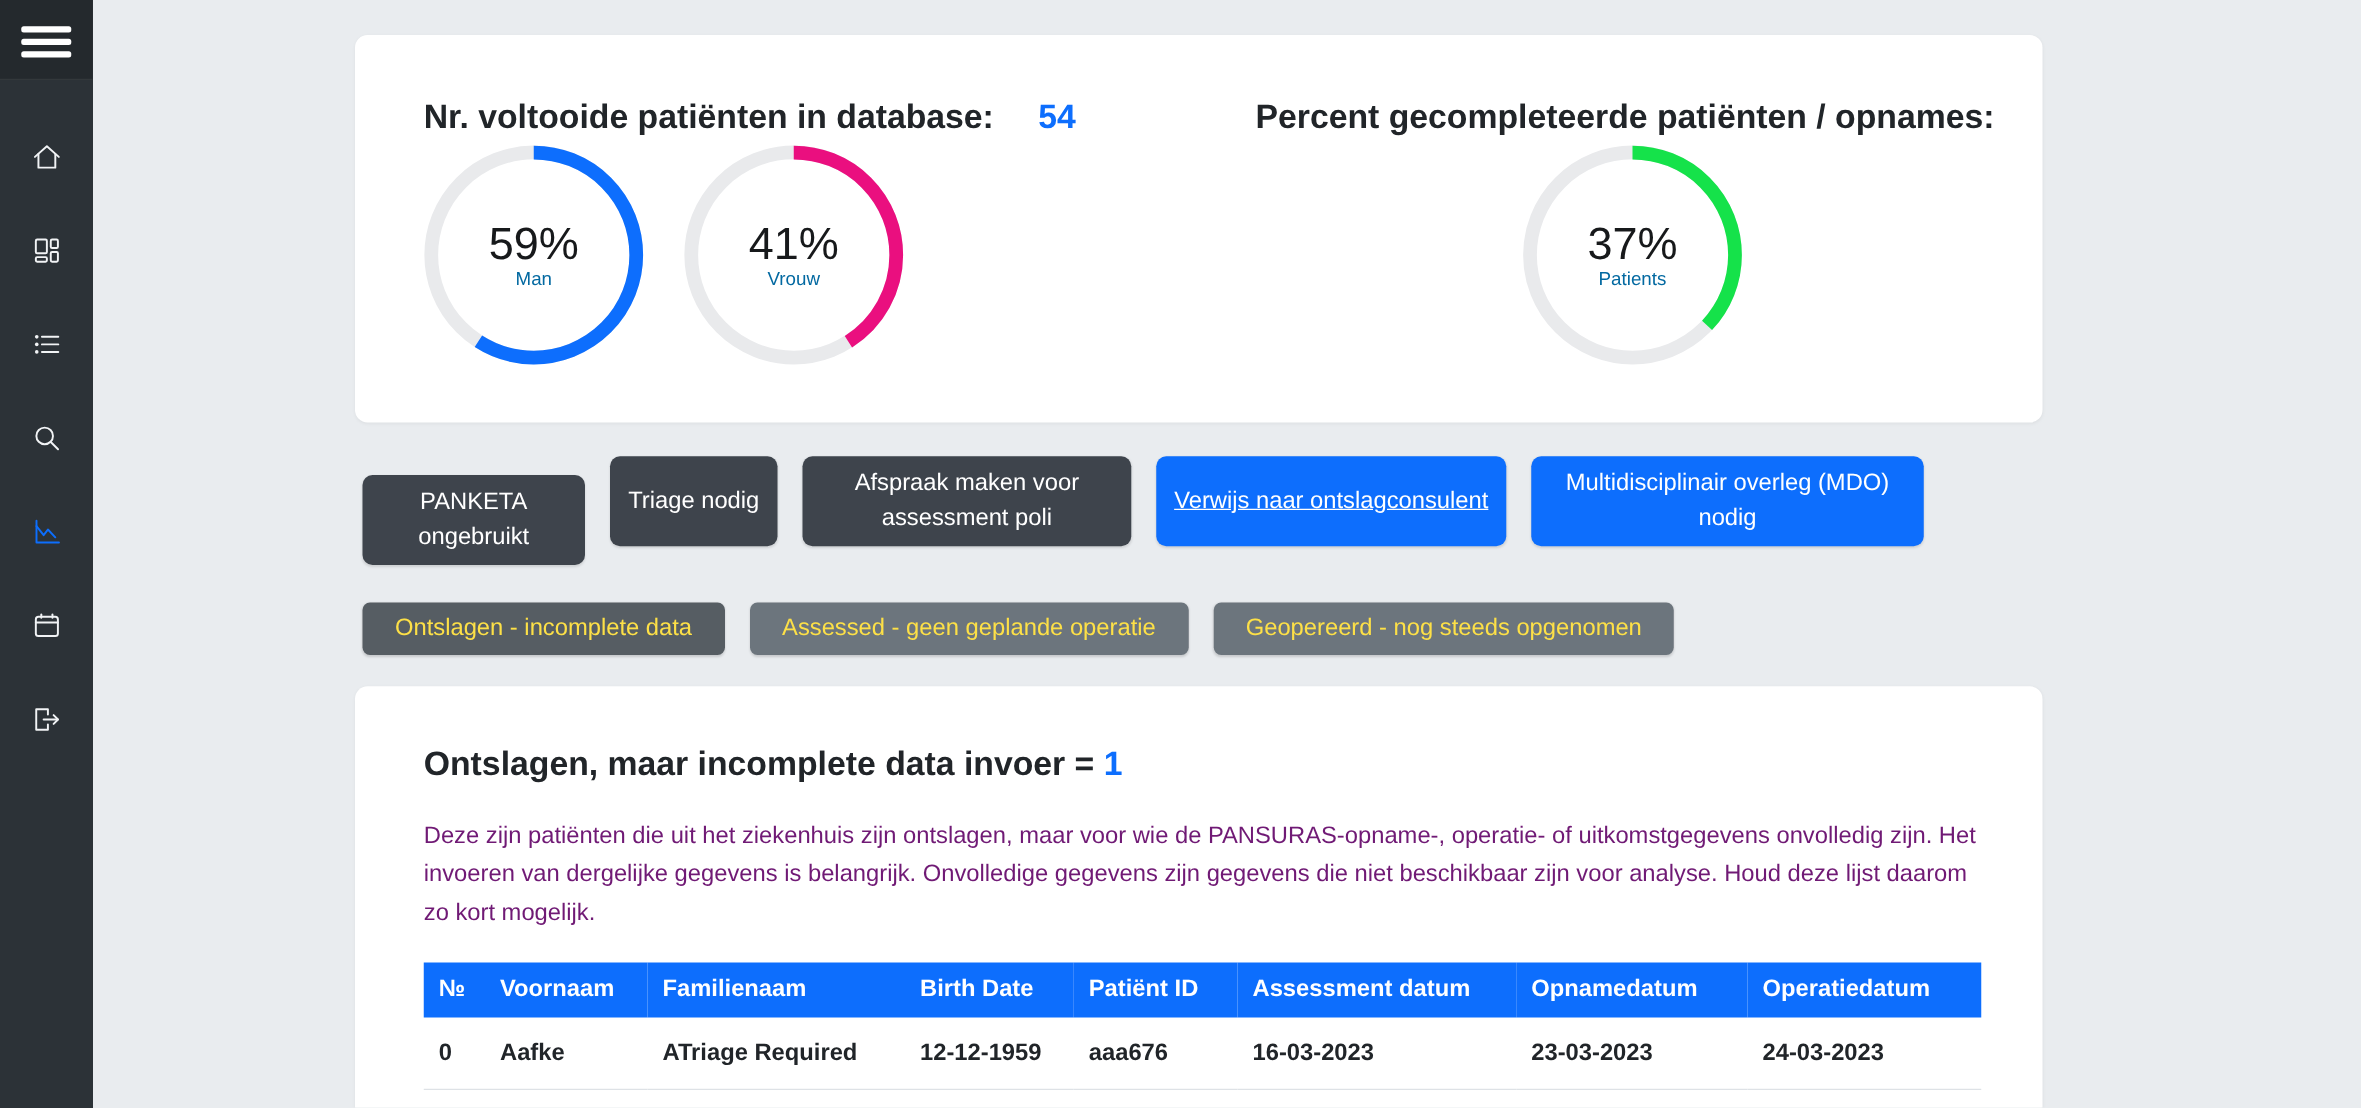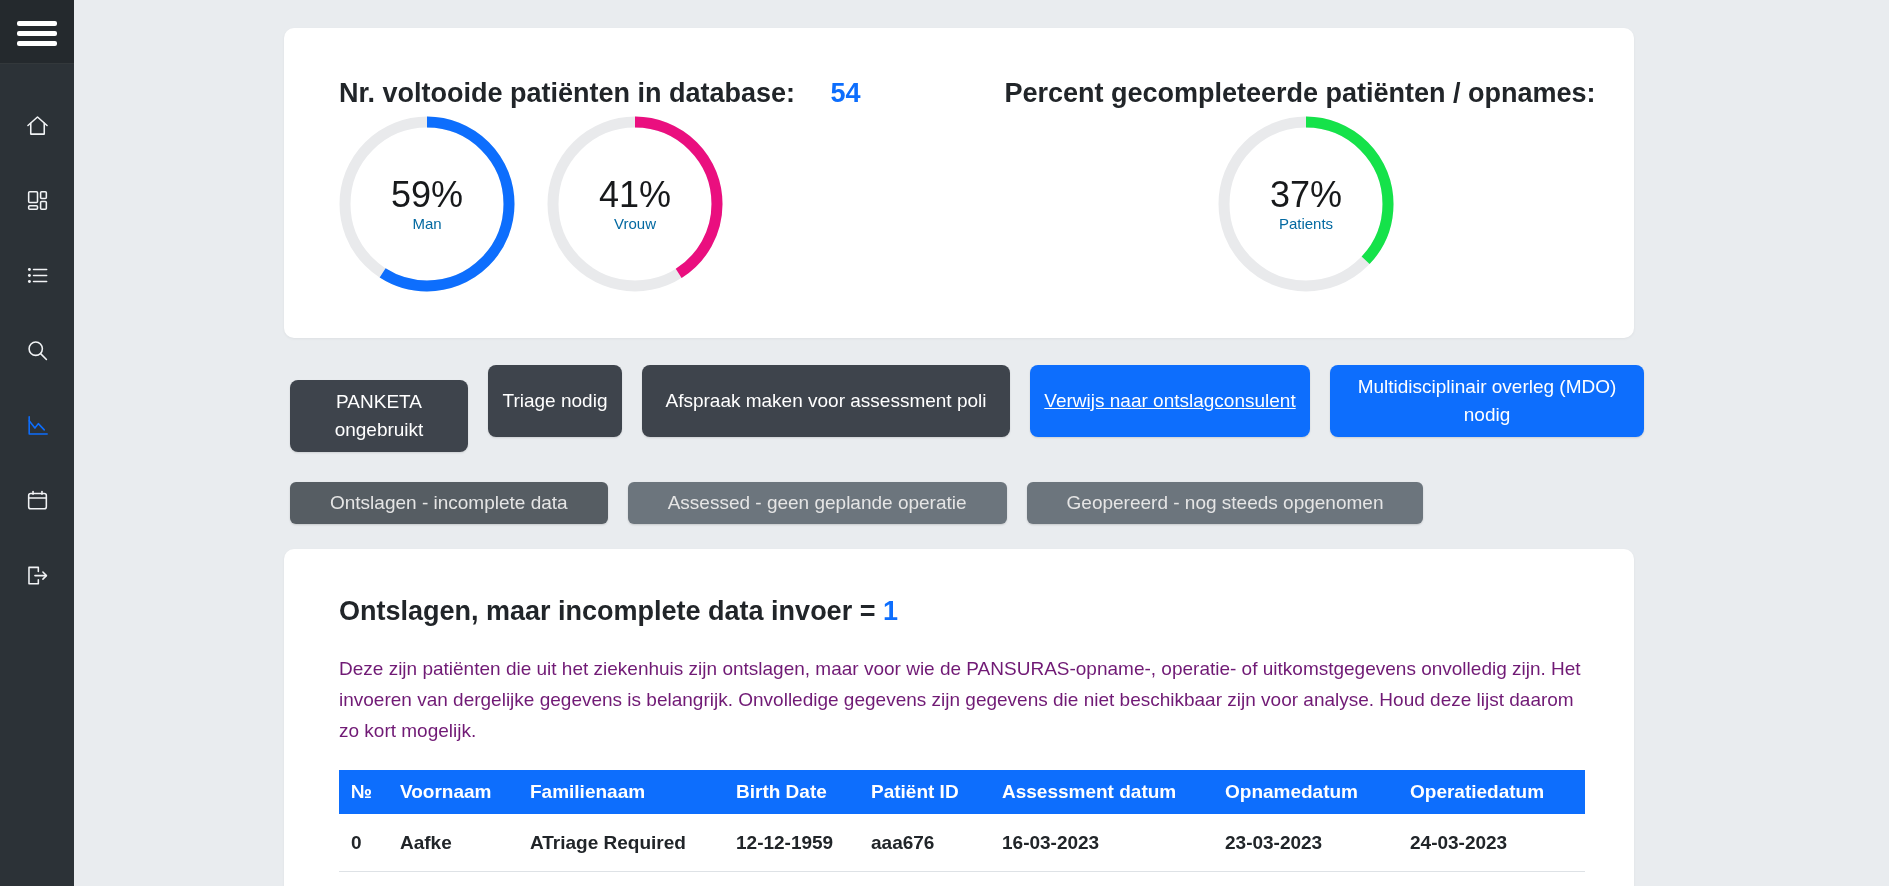--- a/index.html
+++ b/index.html
@@ -51,29 +51,29 @@
   .action-btn {
     height:72px; border:none; border-radius:8px; color:#fff;
     font-family:inherit; font-size:19px; line-height:28px; text-align:center;
     display:flex; align-items:center; justify-content:center; padding:0 10px;
     cursor:pointer; box-shadow:0 1px 2px rgba(0,0,0,.12);
   }
   .action-btn.dark { background:var(--dark-button,#3e444c); }
   .action-btn.blue { background:var(--accent-blue,#0d6efd); }
   .actions .action-btn:nth-child(1){ width:178px;margin-top:15px; }
   .actions .action-btn:nth-child(2){ width:134px; }
-  .actions .action-btn:nth-child(3){ width:368px; }
+  .actions .action-btn:nth-child(3){ width:263px; }
   .actions .action-btn:nth-child(4){ width:280px;text-decoration:underline; }
   .actions .action-btn:nth-child(5){ width:314px; }
 
   
   .pills { display:flex; gap:20px; margin:30px 0 0 6px; }
   .pill {
-    height:42px; border:none; border-radius:6px; color:#e5e5e5; background:var(--pill,#6c757d);
-    font-family:inherit; font-size:19px; padding:0 40px; cursor:pointer;
+    height:42px; border:none; border-radius:6px; color:#fde047; background:var(--pill,#6c757d);
+    font-family:inherit; font-size:19px; padding:0 26px; cursor:pointer;
     display:flex; align-items:center; box-shadow:0 1px 2px rgba(0,0,0,.15);
   }
   .pill.active { background:var(--pill-active,#565d63); }
 
   
   .list-card { margin-top:25px; padding:46px 55px 40px 55px; min-height:352px; }
   .list-heading { font-size:27px; line-height:32px; font-weight:600; }
   .list-heading .blue-val { color:var(--accent-blue,#0d6efd); }
   .list-desc { margin-top:26px; width:1252px; font-size:19px; line-height:31px; color:#701a75; }
 

